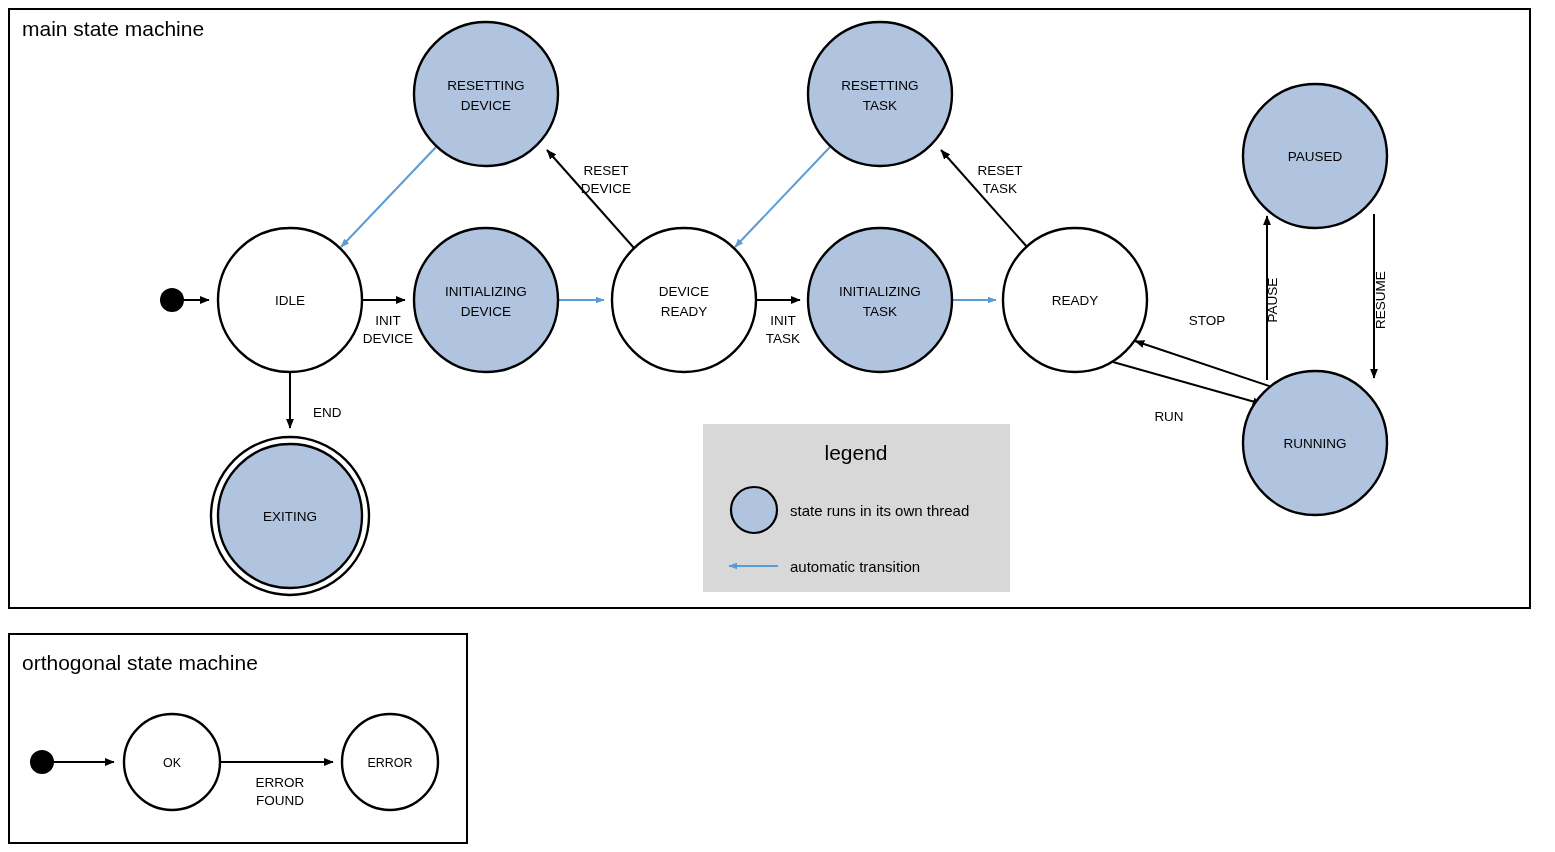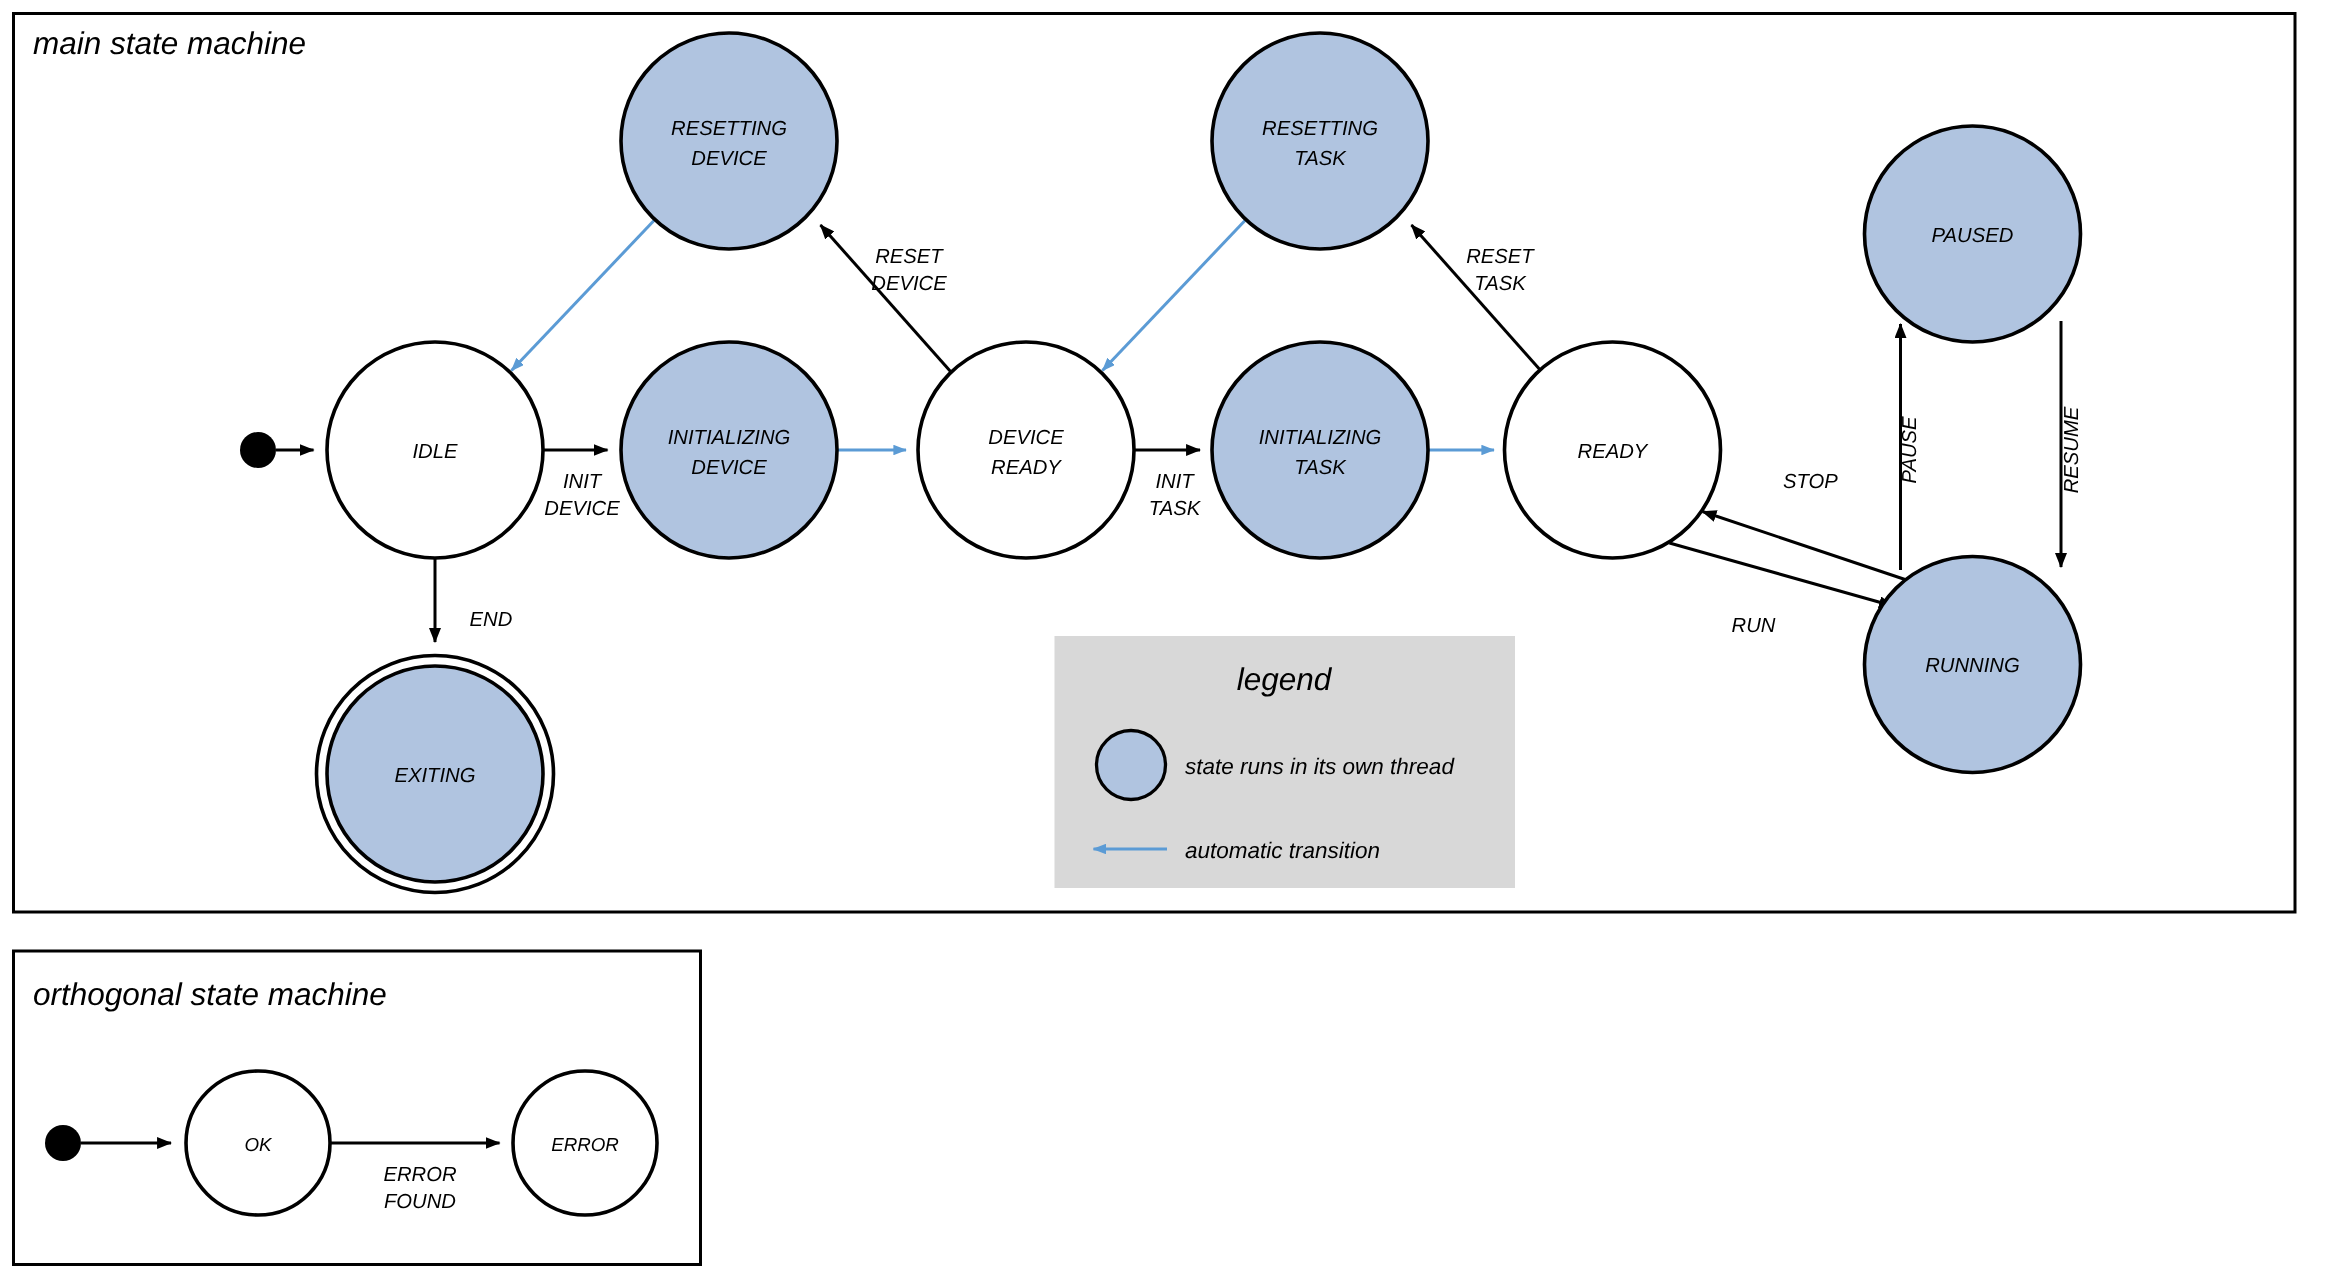--- a/index.html
+++ b/index.html
@@ -1,17 +1,17 @@
 <!DOCTYPE html>
 <html><head>
 <meta charset="utf-8">
 <style>
   html,body{margin:0;padding:0;background:#ffffff;}
   body{width:1555px;height:852px;font-family:"Liberation Sans",sans-serif;overflow:hidden;}
-  #stage{position:relative;width:1358px;height:852px;font-style:italic;}
+  #stage{position:relative;width:1358px;height:852px;}
   svg{position:absolute;left:0;top:0;width:1555px;height:852px;}
   .frame{fill:#ffffff;stroke:#000000;stroke-width:2;}
   .state-circle{fill:#ffffff;stroke:#000000;stroke-width:2.4;}
   .state-circle.threaded{fill:#b0c4e0;}
   .final-ring{fill:none;stroke:#000000;stroke-width:2.4;}
   .start-dot{fill:#000000;}
   .edge{stroke:#000000;stroke-width:2;fill:none;}
   .edge.auto{stroke:#5b9bd5;stroke-width:2;}
   .legend-bg{fill:#d8d8d8;stroke:none;}
   .legend-circle{fill:#b0c4e0;stroke:#000000;stroke-width:2.2;}

